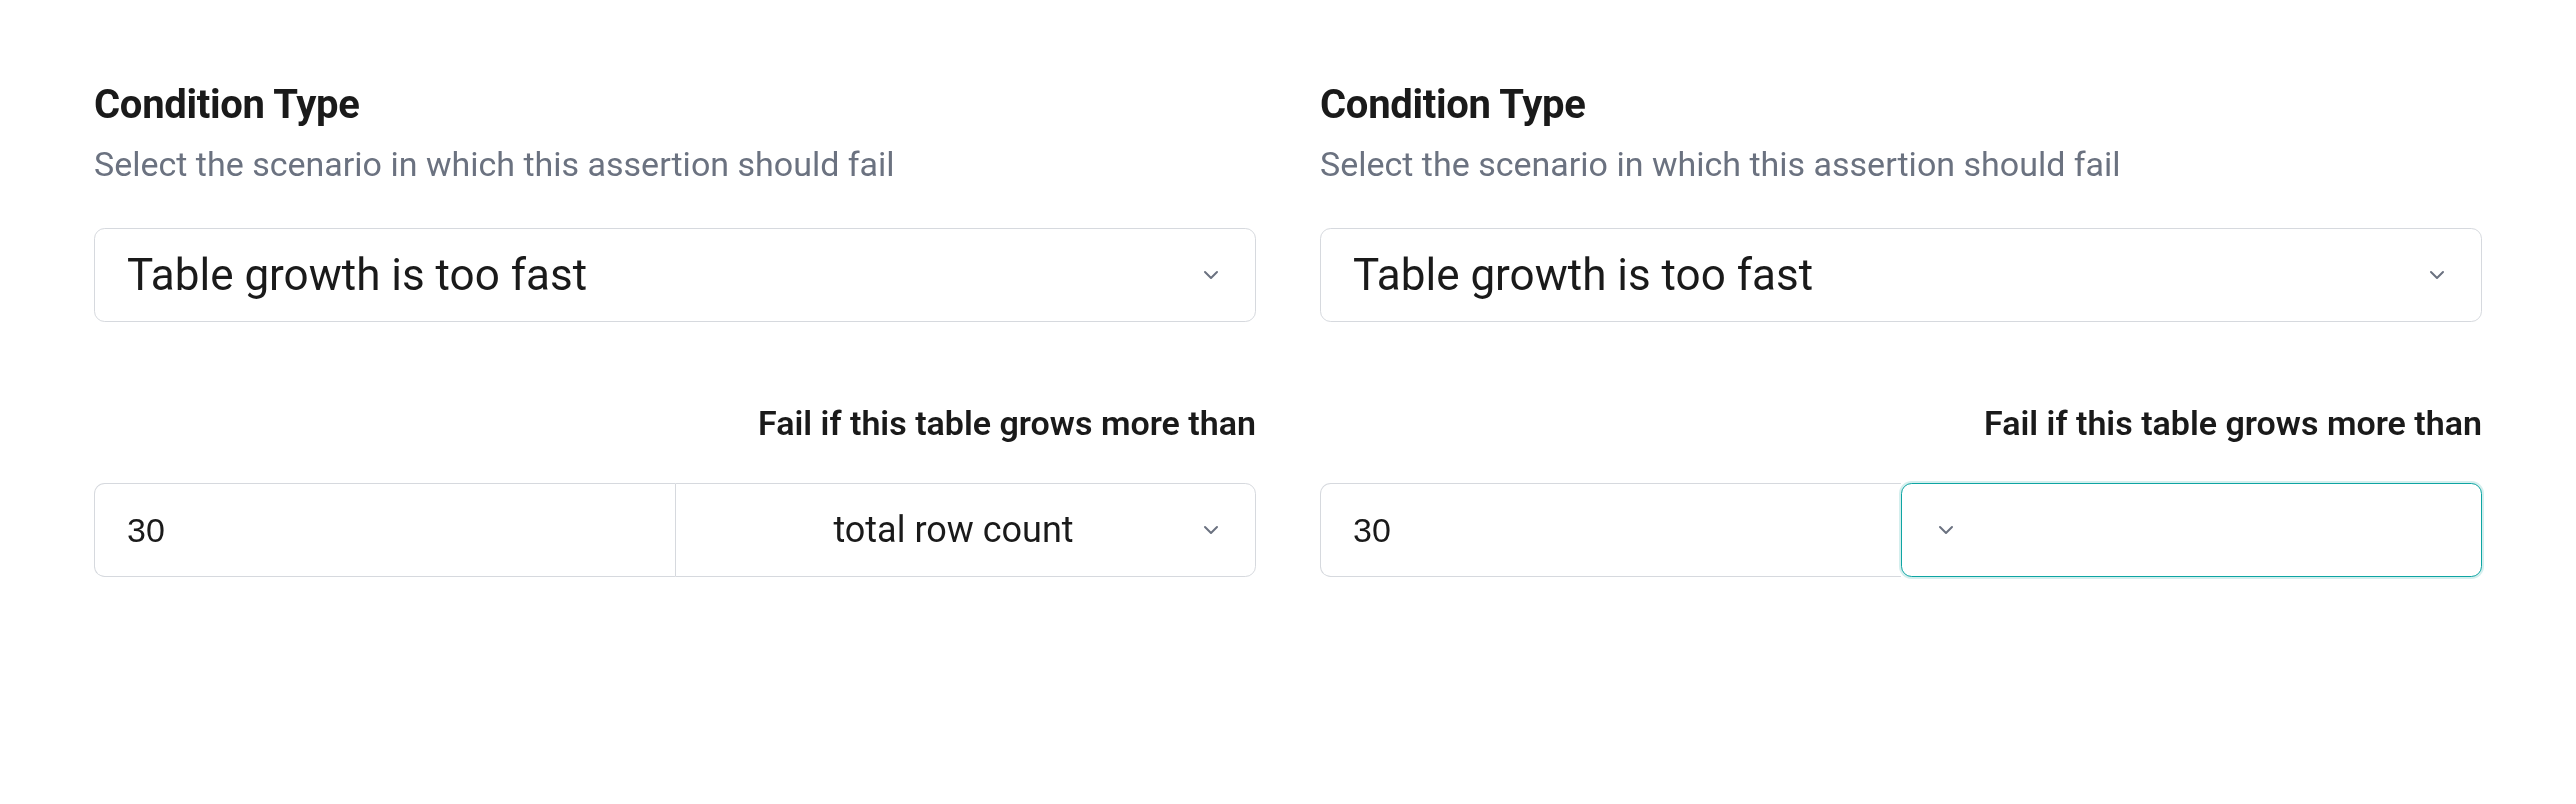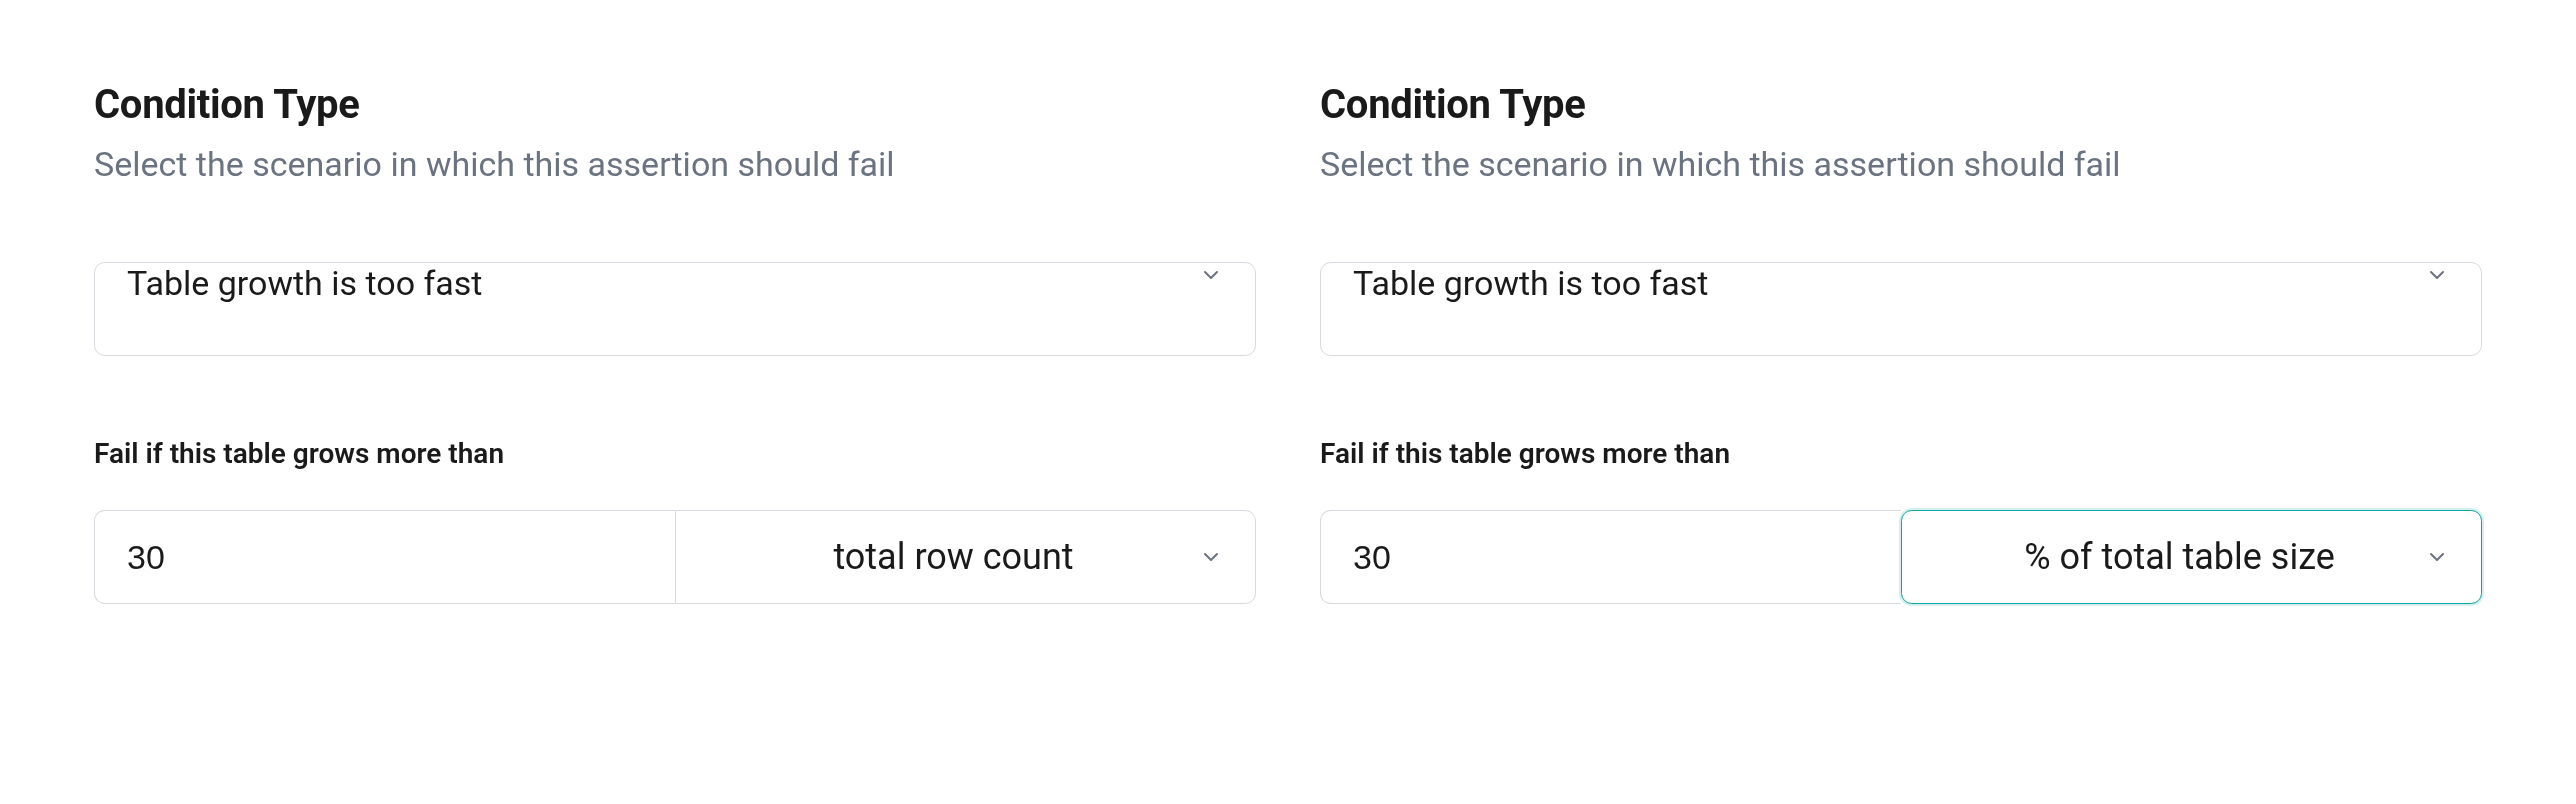--- a/index.html
+++ b/index.html
@@ -21,40 +21,41 @@
       font-size: 40px;
       font-weight: 700;
       color: #1a1a1a;
       letter-spacing: -0.3px;
       margin-bottom: 16px;
     }
     .section-desc {
       font-size: 34px;
       font-weight: 400;
       color: #6b7280;
-      margin-bottom: 78px;
+      margin-bottom: 44px;
     }
     .sub-title {
-      font-size: 28px;
+      font-size: 34px;
       font-weight: 600;
       color: #1a1a1a;
       margin-top: 81px;
       margin-bottom: 40px;
+      text-align: right;
     }
     .select {
       display: flex;
-      align-items: flex-start;
+      align-items: center;
       justify-content: space-between;
       width: 100%;
       height: 94px;
       background: #fff;
       border: 1.3px solid #d6d9de;
       border-radius: 10.7px;
       padding: 0 32px;
-      font-size: 34px;
+      font-size: 44px;
       color: #1a1a1a;
       cursor: pointer;
     }
     .chevron {
       flex: 0 0 auto;
       width: 24px;
       height: 24px;
       color: #6b7280;
     }
     .chevron svg {
@@ -146,21 +147,20 @@
             <polyline points="6 9 12 15 18 9"></polyline>
           </svg>
       </span>
     </div>
 
     <div class="sub-title">Fail if this table grows more than</div>
 
     <div class="input-row">
       <input class="num-input" type="text" value="30" style="">
       <div class="unit-select focused">
-        <span class="label">% of total table size</span>
         <span class="chevron">
           <svg viewBox="0 0 24 24" fill="none" stroke="currentColor" stroke-width="2" stroke-linecap="round" stroke-linejoin="round">
               <polyline points="6 9 12 15 18 9"></polyline>
             </svg>
         </span>
       </div>
     </div>
 
   </div>
 

